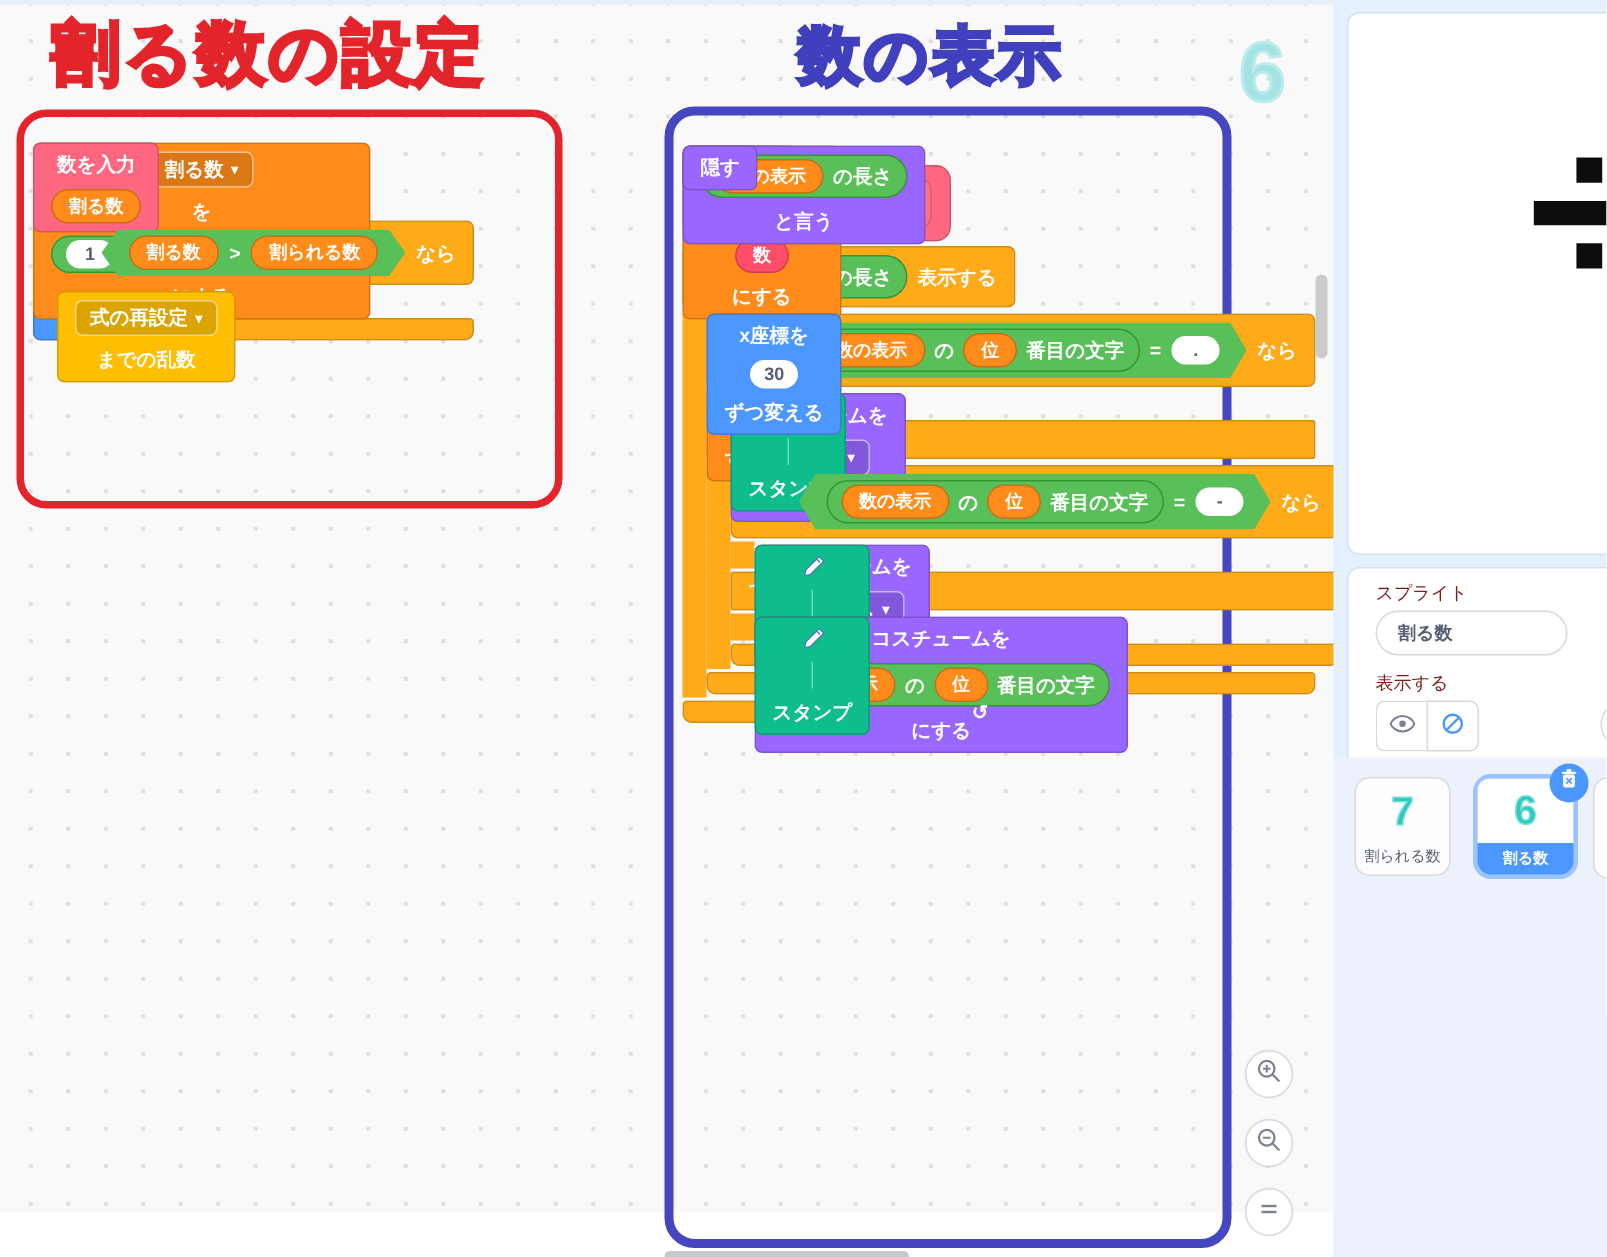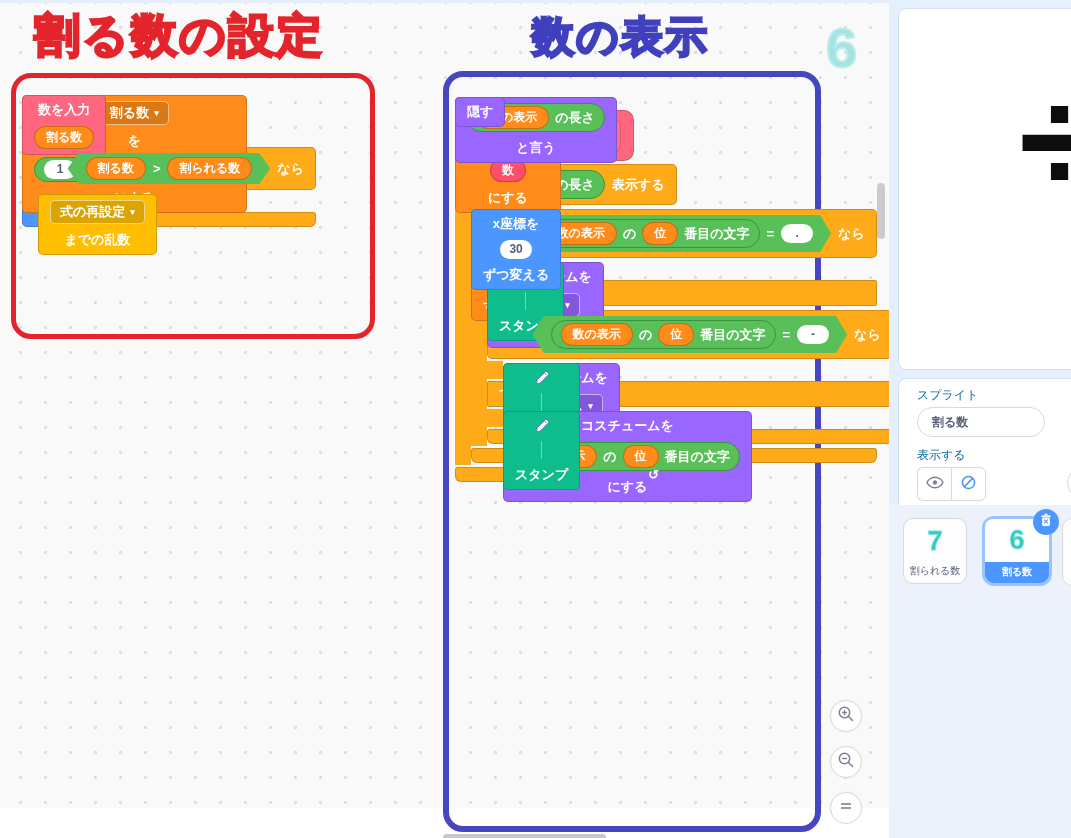--- a/index.html
+++ b/index.html
@@ -68,21 +68,21 @@
   .zbtn{width:30px;height:30px;border-radius:50%;background:#fff;border:1px solid #d9d9d9;
     display:flex;align-items:center;justify-content:center;box-shadow:0 0 0 1px rgba(0,0,0,0.02);}
 
   
   .right-panel{position:absolute;left:889px;top:0;width:182px;height:838px;background:#e5f0ff;}
   .stage-card{position:absolute;left:9px;top:8px;width:200px;height:360px;background:#fff;
     border:1px solid #d4dff0;border-radius:8px;}
   .divsign{position:absolute;left:120px;top:58px;font-size:148px;font-weight:700;color:#0d0d0d;line-height:1;}
   .info-card{position:absolute;left:9px;top:378px;width:200px;height:127px;background:#fff;
     border:1px solid #d4dff0;border-radius:8px 0 0 0;font-size:12px;color:#575e75;}
-  .lbl{position:absolute;font-size:12px;color:#0369a1;}
+  .lbl{position:absolute;font-size:12px;color:#7f1d1d;}
   .name-input{position:absolute;left:18px;top:28px;width:128px;height:30px;background:#fff;
     border:1px solid #d9d9d9;border-radius:16px;font-size:12px;font-weight:700;color:#575e75;
     padding:0 14px;box-sizing:border-box;display:flex;align-items:center;}
   .eyes{position:absolute;left:18px;top:88px;display:flex;}
   .eyebtn{width:33px;height:32px;background:#fff;border:1px solid #d9d9d9;display:flex;
     align-items:center;justify-content:center;}
   .eyebtn:first-child{border-radius:6px 0 0 6px;border-right:none;}
   .eyebtn:last-child{border-radius:0 6px 6px 0;}
   .size-input{position:absolute;left:168px;top:88px;width:60px;height:30px;background:#fff;
     border:1px solid #d9d9d9;border-radius:16px;}

